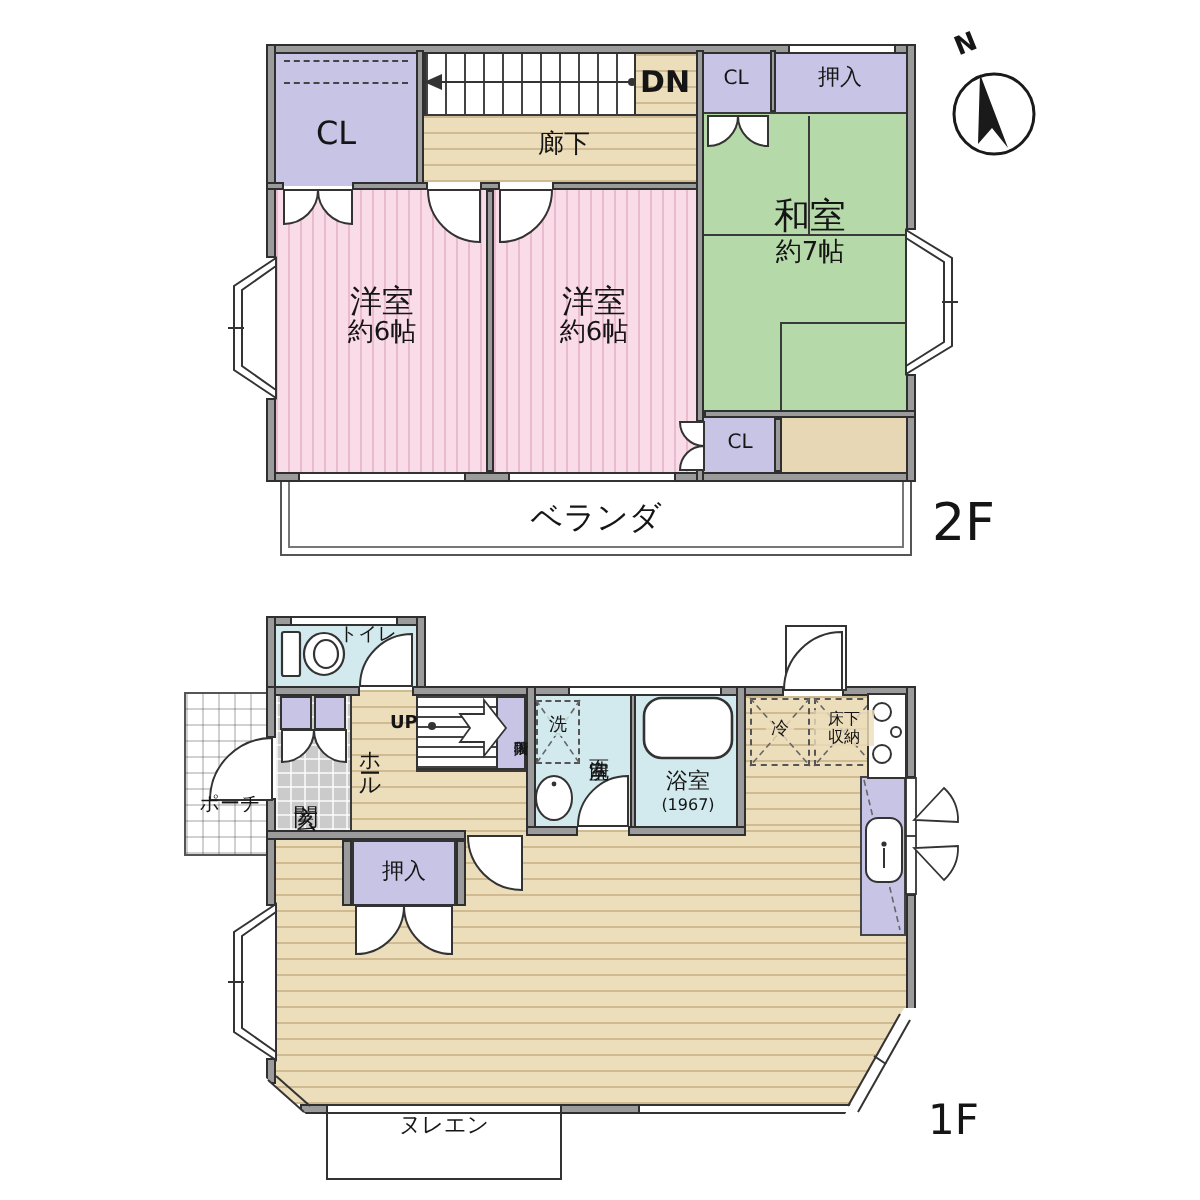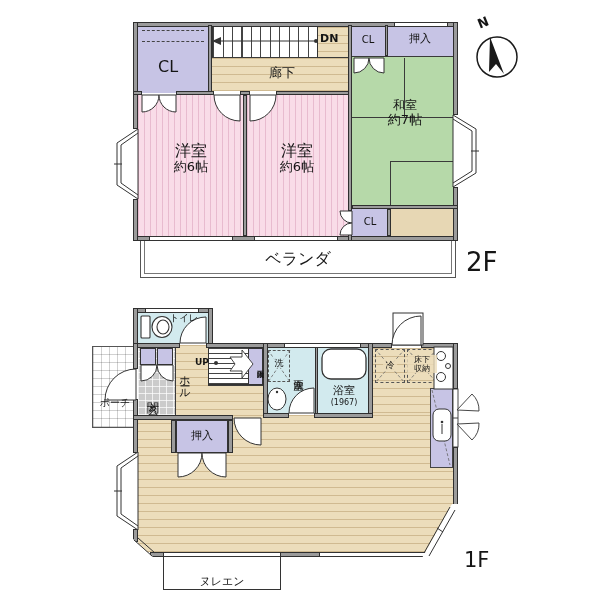--- a/index.html
+++ b/index.html
@@ -14,21 +14,21 @@
   .green{background-color:#b6d9a9;}
   .blue{background-color:#d2eaee;}
   .purple{background-color:#c7c4e5;z-index:8;}
   .pbox{position:absolute;background:#c7c4e5;border:1px solid #333;box-sizing:border-box;z-index:16;}
   .graygrid{background-color:#cbcbcb;background-image:repeating-linear-gradient(0deg,rgba(255,255,255,.7) 0 1px,transparent 1px 7px),repeating-linear-gradient(90deg,rgba(255,255,255,.7) 0 1px,transparent 1px 7px);}
   .whitegrid{position:absolute;background-color:#fff;background-image:repeating-linear-gradient(0deg,rgba(0,0,0,.18) 0 1px,transparent 1px 8px),repeating-linear-gradient(90deg,rgba(0,0,0,.18) 0 1px,transparent 1px 8px);border:1px solid #555;border-right:none;box-sizing:border-box;z-index:4;}
   .dashedbox{position:absolute;border:1px dashed #555;box-sizing:border-box;z-index:18;}
   .winh{position:absolute;height:5px;background:#fff;border-top:1px solid #333;border-bottom:1px solid #333;box-sizing:border-box;z-index:17;}
   .stairs2{position:absolute;background-color:#fff;background-image:repeating-linear-gradient(90deg,#444 0 1px,transparent 1px 9.5px);border:1px solid #333;box-sizing:border-box;z-index:9;}
   .stairs1{position:absolute;background-color:#fff;background-image:repeating-linear-gradient(180deg,#444 0 1px,transparent 1px 5px);border-bottom:1px solid #333;border-left:1px solid #333;box-sizing:border-box;z-index:9;}
-  .outbox{position:absolute;background:#fff;border:1px solid #333;box-sizing:border-box;display:flex;align-items:flex-end;justify-content:center;z-index:6;}
+  .outbox{position:absolute;background:#fff;border:1px solid #333;box-sizing:border-box;display:flex;align-items:flex-start;justify-content:center;z-index:6;}
   .veranda{position:absolute;border:1.5px solid #555;border-top:none;box-sizing:border-box;display:flex;align-items:center;justify-content:center;z-index:3;}
   .veranda::after{content:"";position:absolute;left:3px;right:3px;top:0;bottom:3px;border:1px solid #777;border-top:none;}
   .lbl{position:absolute;color:#151515;text-align:center;line-height:1.15;white-space:nowrap;z-index:30;}
   .lbl span{display:block;}
   .v{writing-mode:vertical-rl;text-orientation:upright;white-space:normal;line-height:1.0;}
   svg.overlay{position:absolute;left:0;top:0;z-index:22;pointer-events:none;}
 </style>
 </head>
 <body>
 
@@ -242,25 +242,25 @@
     </g>
 
     <g>
       <circle cx="497" cy="57" r="20" fill="#fff" stroke="#1a1a1a" stroke-width="1.5"></circle>
       <polygon points="490,37 504,74 496,64 489,72" fill="#1a1a1a"></polygon>
     </g>
   </svg>
 
   <div class="lbl" style="left:150px;top:58px;width:36px;font-size:16px;">CL</div>
   <div class="lbl" style="left:258px;top:66px;width:48px;font-size:13px;">廊下</div>
-  <div class="lbl" style="left:320px;top:33px;font-size:11px;font-weight:bold;">DN</div>
+  <div class="lbl" style="left:320px;top:33px;font-size:15px;font-weight:bold;">DN</div>
   <div class="lbl" style="left:355px;top:34px;width:26px;font-size:10px;">CL</div>
   <div class="lbl" style="left:396px;top:33px;width:48px;font-size:11px;">押入</div>
   <div class="lbl" style="left:367px;top:99px;width:76px;">
-    <span style="font-size:12px;">和室</span>
+    <span style="font-size:18px;">和室</span>
     <span style="font-size:13px;">約7帖</span>
   </div>
   <div class="lbl" style="left:150px;top:142px;width:82px;">
     <span style="font-size:16px;">洋室</span>
     <span style="font-size:13px;">約6帖</span>
   </div>
   <div class="lbl" style="left:256px;top:142px;width:82px;">
     <span style="font-size:16px;">洋室</span>
     <span style="font-size:13px;">約6帖</span>
   </div>

